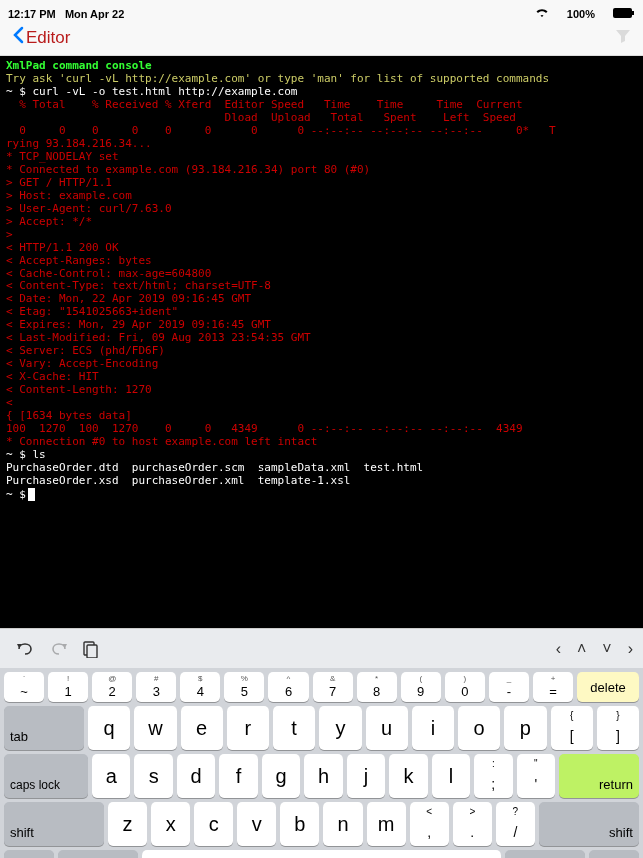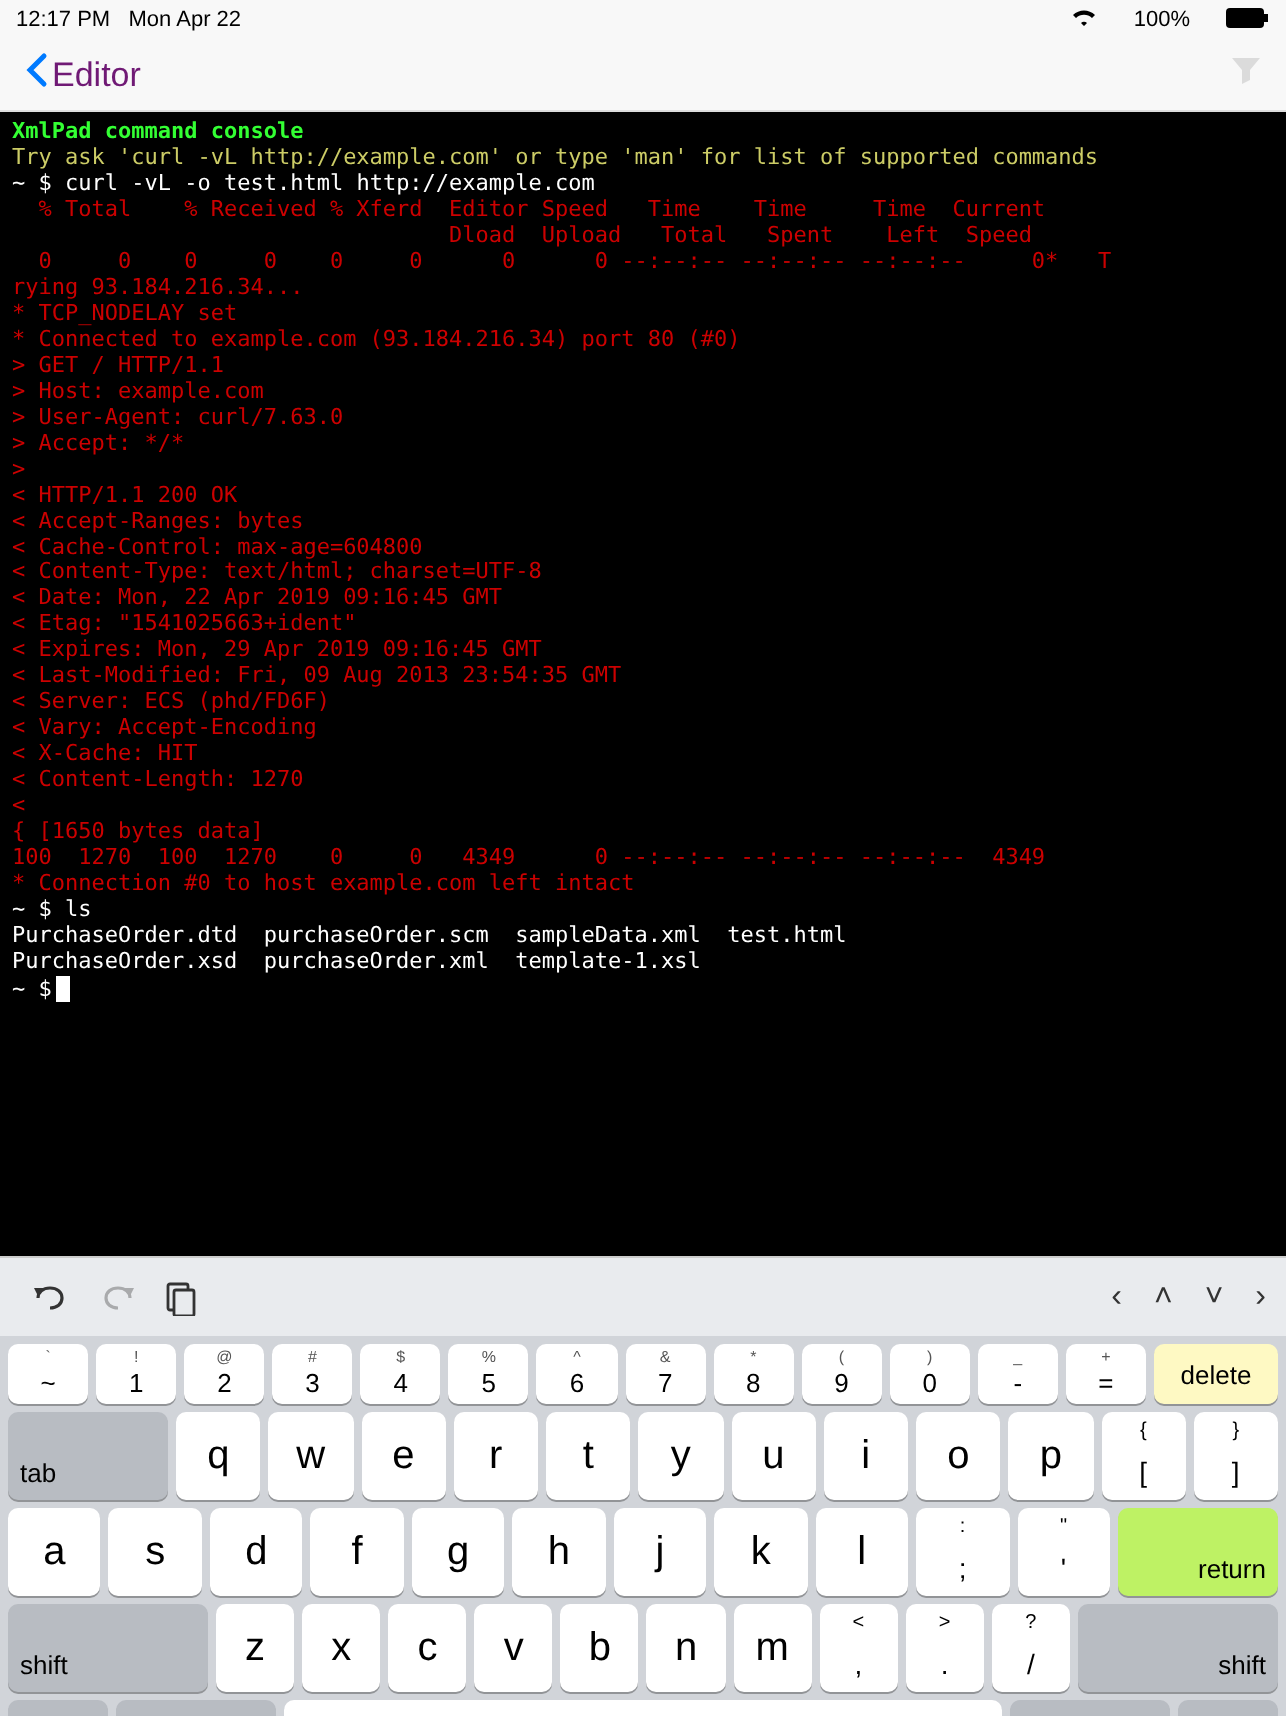--- a/index.html
+++ b/index.html
@@ -1,21 +1,21 @@
 <!DOCTYPE html>
 <html><head>
 <meta charset="utf-8">
 <style>
 * { margin: 0; padding: 0; box-sizing: border-box; }
 body { width: 643px; height: 858px; font-family: -apple-system, Helvetica, Arial, sans-serif; background: #fff; overflow: hidden; }
-.status-bar { height: 20px; display: flex; align-items: center; padding: 0 8px; font-size: 11px; font-weight: 400; background: #f8f8f8; }
+.status-bar { height: 20px; display: flex; align-items: flex-end; padding: 0 8px; font-size: 11px; font-weight: 700; background: #f8f8f8; }
 .status-left { flex: 1; }
 .status-right { display: flex; align-items: center; gap: 18px; }
 .nav-bar { height: 36px; display: flex; align-items: center; padding: 0 12px; background: #f8f8f8; border-bottom: 1px solid #ddd; }
-.back-link { color: #701a75; font-size: 17px; display: flex; align-items: center; gap: 2px; }
+.back-link { color: #b91c1c; font-size: 17px; display: flex; align-items: center; gap: 2px; }
 .nav-right { margin-left: auto; opacity: 0.25; }
 .terminal { background: #000; height: 572px; padding: 4px 6px; font-family: Menlo, Monaco, Consolas, monospace; font-size: 11px; line-height: 1.18; white-space: pre; overflow: hidden; }
 .t-green { color: #3f3; font-weight: bold; }
 .t-yellow { color: #cccc66; }
 .t-white { color: #fff; }
 .t-red { color: #c00; }
 .cursor { display: inline-block; width: 7px; height: 13px; background: #fff; vertical-align: text-bottom; margin-left: 2px; }
 .kb-toolbar { height: 40px; background: #e9ebee; display: flex; align-items: center; padding: 0 10px; border-top: 1px solid #ccc; }
 .kb-tool { width: 32px; height: 32px; display: flex; align-items: center; justify-content: center; font-size: 18px; color: #333; }
 .kb-tool.dim { opacity: 0.35; }
@@ -100,21 +100,21 @@
 <span class="t-red">&lt; Content-Type: text/html; charset=UTF-8</span>
 <span class="t-red">&lt; Date: Mon, 22 Apr 2019 09:16:45 GMT</span>
 <span class="t-red">&lt; Etag: "1541025663+ident"</span>
 <span class="t-red">&lt; Expires: Mon, 29 Apr 2019 09:16:45 GMT</span>
 <span class="t-red">&lt; Last-Modified: Fri, 09 Aug 2013 23:54:35 GMT</span>
 <span class="t-red">&lt; Server: ECS (phd/FD6F)</span>
 <span class="t-red">&lt; Vary: Accept-Encoding</span>
 <span class="t-red">&lt; X-Cache: HIT</span>
 <span class="t-red">&lt; Content-Length: 1270</span>
 <span class="t-red">&lt;</span>
-<span class="t-red">{ [1650 bytes data]</span>
+<span class="t-red">{ [1634 bytes data]</span>
 <span class="t-red">100  1270  100  1270    0     0   4349      0 --:--:-- --:--:-- --:--:--  4349</span>
 <span class="t-red">* Connection #0 to host example.com left intact</span>
 <span class="t-white"><span>~ $</span> <span>ls</span></span>
 <span class="t-white">PurchaseOrder.dtd  purchaseOrder.scm  sampleData.xml  test.html</span>
 <span class="t-white">PurchaseOrder.xsd  purchaseOrder.xml  template-1.xsl</span>
 <span class="t-white"><span>~ $</span><span class="cursor"></span></span></div>
 
 <div class="kb-toolbar">
   <div class="kb-tool">
     <svg width="20" height="18" viewBox="0 0 20 18">
@@ -213,20 +213,21 @@
       <div class="key key-punct">
         <span class="sub">{</span>
         <span class="main">[</span>
       </div>
       <div class="key key-punct">
         <span class="sub">}</span>
         <span class="main">]</span>
       </div>
     </div>
   <div class="kb-row" id="row2">
+      <div class="key key-caps">caps lock</div>
       <div class="key key-letter">a</div>
       <div class="key key-letter">s</div>
       <div class="key key-letter">d</div>
       <div class="key key-letter">f</div>
       <div class="key key-letter">g</div>
       <div class="key key-letter">h</div>
       <div class="key key-letter">j</div>
       <div class="key key-letter">k</div>
       <div class="key key-letter">l</div>
       <div class="key key-punct">

